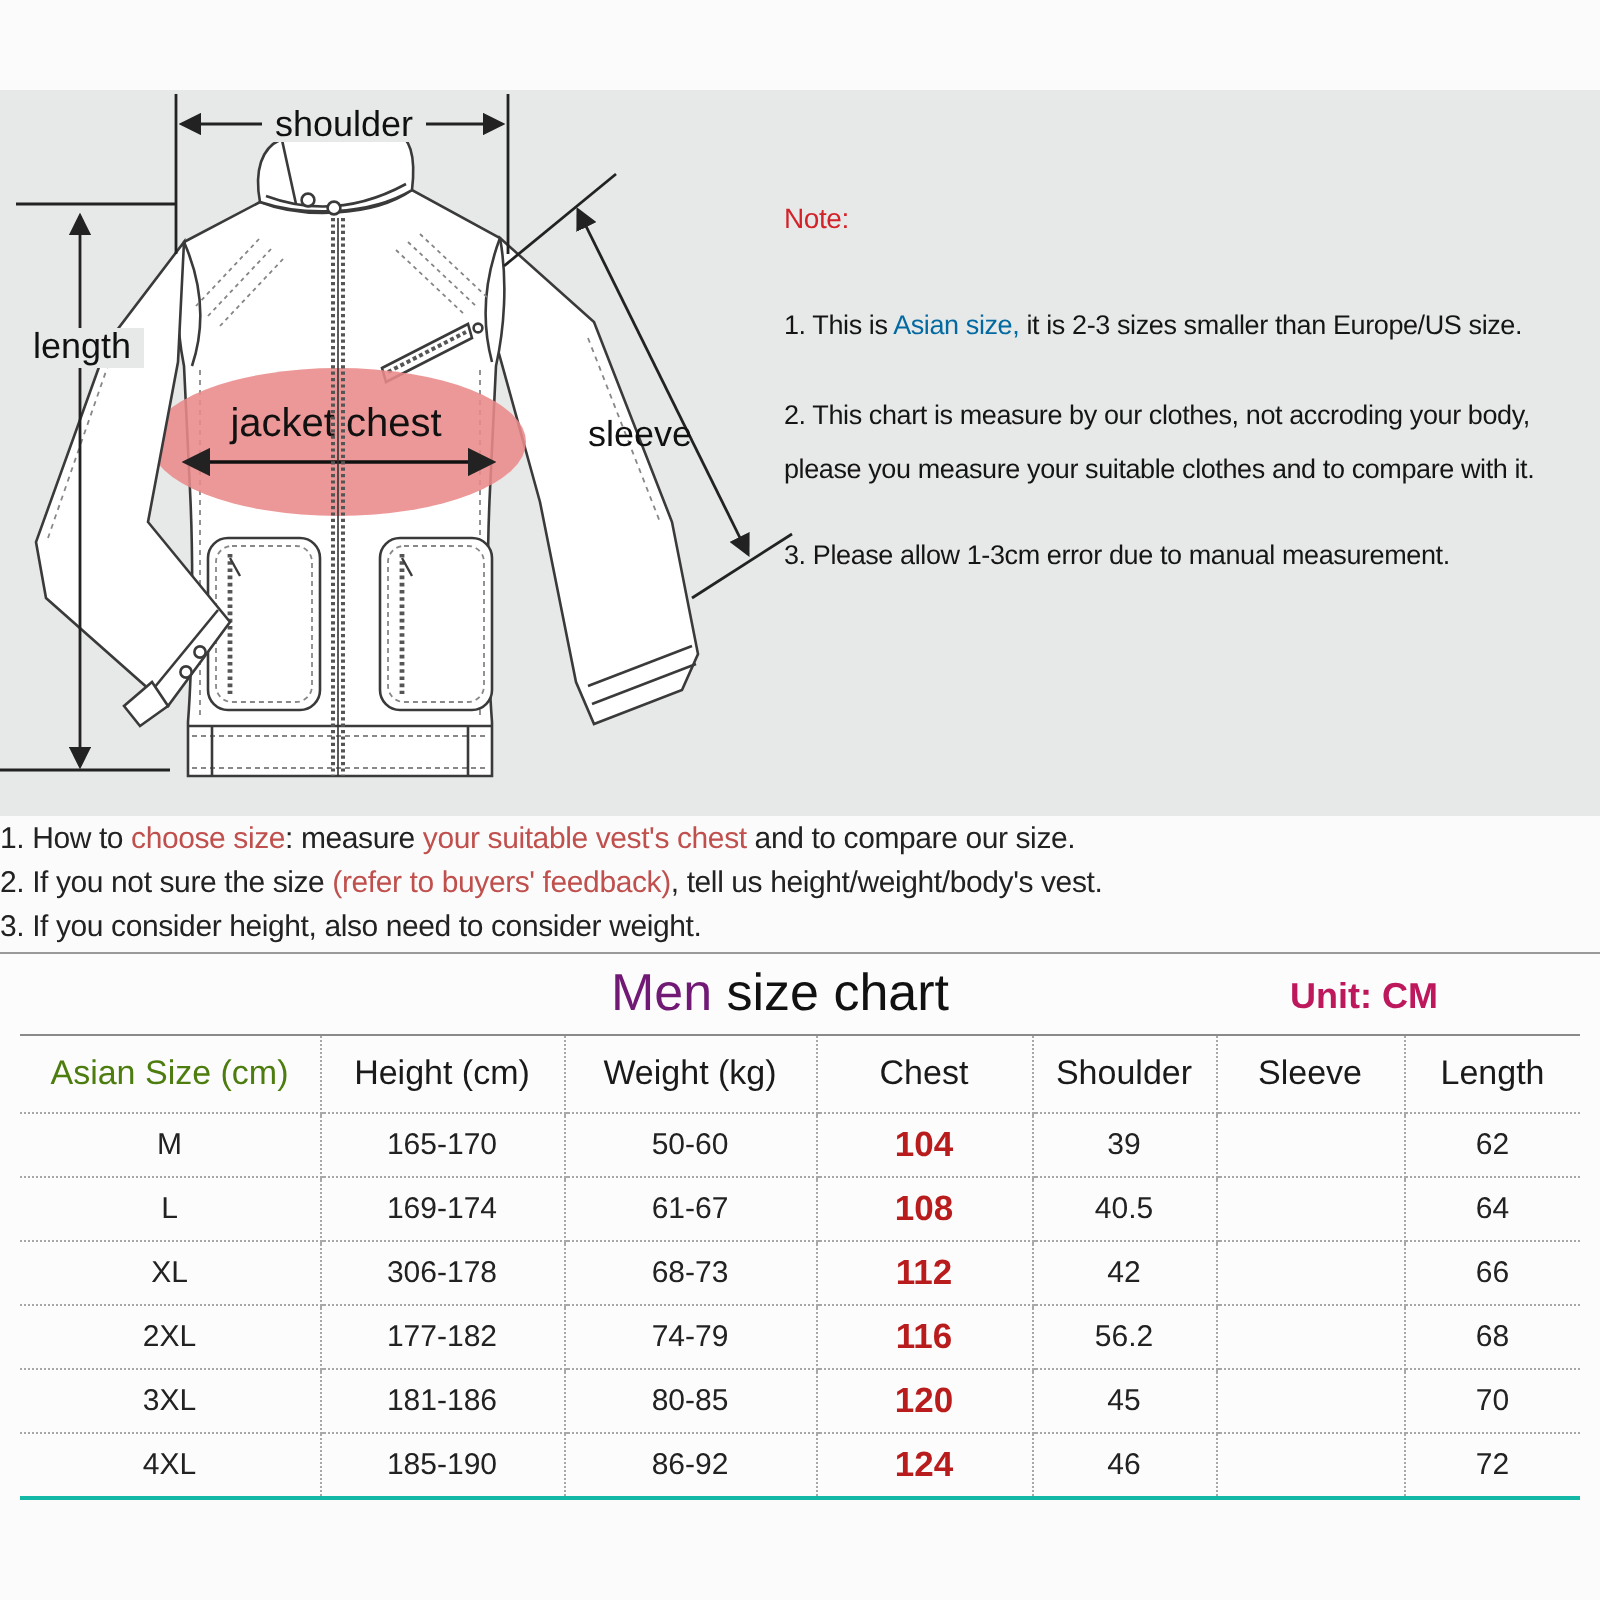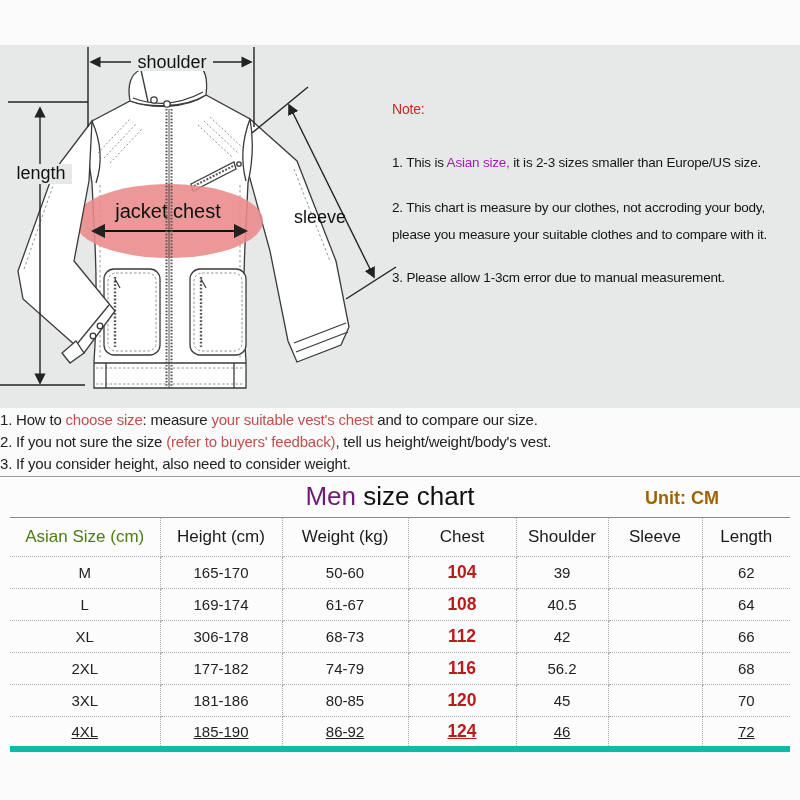--- a/index.html
+++ b/index.html
@@ -11,43 +11,43 @@
   .top-panel { position:absolute; left:0; top:45px; width:800px; height:363px; background:#e7e9e8; }
   .diagram-svg { position:absolute; left:0; top:0; }
 
   
   .notes { position:absolute; left:392px; top:56px; width:410px; font-size:13.5px; letter-spacing:-0.2px; color:#151515; }
   .notes .heading { color:#d2232a; font-size:14px; }
   .note-line { margin-top:36px; line-height:19px; }
   .note-line.second { margin-top:26px; }
   .note-line.cont { margin-top:8px; }
   .note-line.third { margin-top:24px; }
-  .red { color:#a21caf; }
+  .red { color:#0369a1; }
 
   
   .tips { position:absolute; left:0; top:406px; width:796px; font-size:15px; letter-spacing:-0.2px; color:#222; }
   .tip { margin-top:5px; line-height:17px; white-space:nowrap; }
   .tip .tred { color:#c0504d; }
 
   
   .chart-section { position:absolute; left:0; top:476px; width:800px; border-top:1px solid #9a9a9a; background:#fcfcfc; }
   .title-row { position:relative; height:40px; }
   .chart-title { position:absolute; left:0; right:20px; top:4px; text-align:center; font-size:26px; color:#111; }
   .chart-title .men { color:#701a75; }
-  .unit-label { position:absolute; left:645px; top:11px; font-size:18px; font-weight:bold; color:#a16207; }
+  .unit-label { position:absolute; left:645px; top:11px; font-size:18px; font-weight:bold; color:#be185d; }
 
   table.size-table { border-collapse:collapse; margin-left:10px; width:780px; table-layout:fixed; }
   .size-table th, .size-table td { border:1px dotted #a8a8a8; text-align:center; padding:0; }
   .size-table th { height:39px; font-weight:400; font-size:17px; color:#1a1a1a; border-top:1px solid #8a8a8a; }
   .size-table th:first-child, .size-table td:first-child { border-left:none; }
   .size-table th:last-child, .size-table td:last-child { border-right:none; }
   .size-table th.asian { color:#4d7c0f; }
   .size-table td { height:32px; font-size:15px; color:#222; }
   .size-table td.chest { font-weight:bold; font-size:17.5px; color:#b91c1c; }
-  .size-table tr:last-child td { border-bottom:6px solid #14b8a6;text-decoration:underline; }
+  .size-table tr:last-child td { border-bottom:2px solid #14b8a6; }
 </style>
 </head>
 <body>
 
 <div class="top-panel">
   <svg class="diagram-svg" width="400" height="363" viewBox="0 0 400 363">
     <defs>
       <marker id="ah" viewBox="0 0 10 10" refX="8.5" refY="5" markerWidth="8" markerHeight="8" orient="auto-start-reverse">
         <path d="M0,0 L10,5 L0,10 z" fill="#222"></path>
       </marker>

